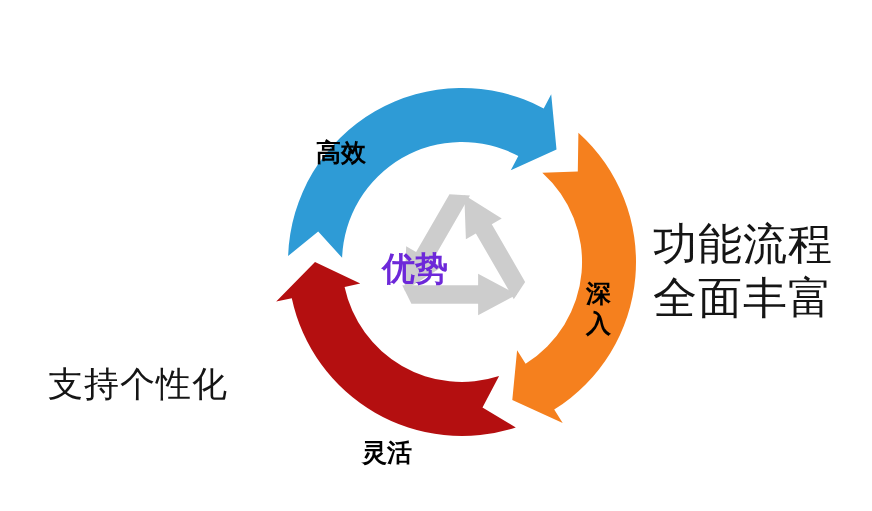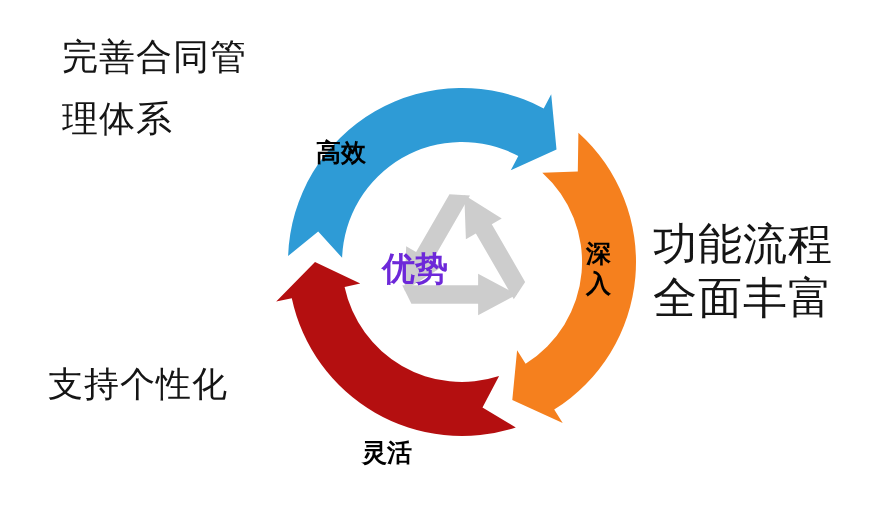--- a/index.html
+++ b/index.html
@@ -22,20 +22,21 @@
   .arc-label{
     font-size:25px;
     font-weight:700;
     color:#000;
   }
   .arc-label.vertical{
     width:1.05em;
     word-break:break-all;
     line-height:1.2;
     white-space:normal;
+    margin-top:40px;
   }
   .center-label{
     font-size:33px;
     font-weight:600;
     color:#6d28d9;
     text-align:left;
     width:160px;
   }
 </style>
 </head>
@@ -74,24 +75,20 @@
   </svg>
 
   <div class="label arc-label" style="left:316px;top:136px;">高效</div>
 
   <div class="label arc-label vertical" style="left:586px;top:238px;">深入</div>
 
   <div class="label arc-label" style="left:362px;top:388px;margin-top:48px;">灵活</div>
 
   <div class="label center-label" style="left:382px;top:247px;">优势</div>
 
-  <div class="callout" style="left:62px;top:26px;line-height:62px;">
-    <span>完善合同管</span>
-    <span>理体系</span>
-  </div>
 
   <div class="callout" style="left:653px;top:220px;line-height:54px;font-size:44px;font-family:Liberation Mono, monospace;">
     <span>功能流程</span>
     <span>全面丰富</span>
   </div>
 
   <div class="callout" style="left:48px;top:352px;line-height:63px;font-size:35px;">
     <span>支持个性化</span>
   </div>
 

